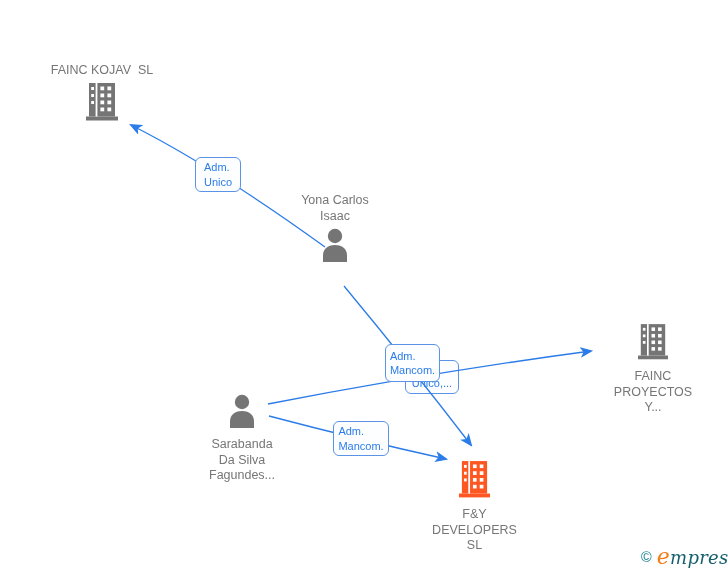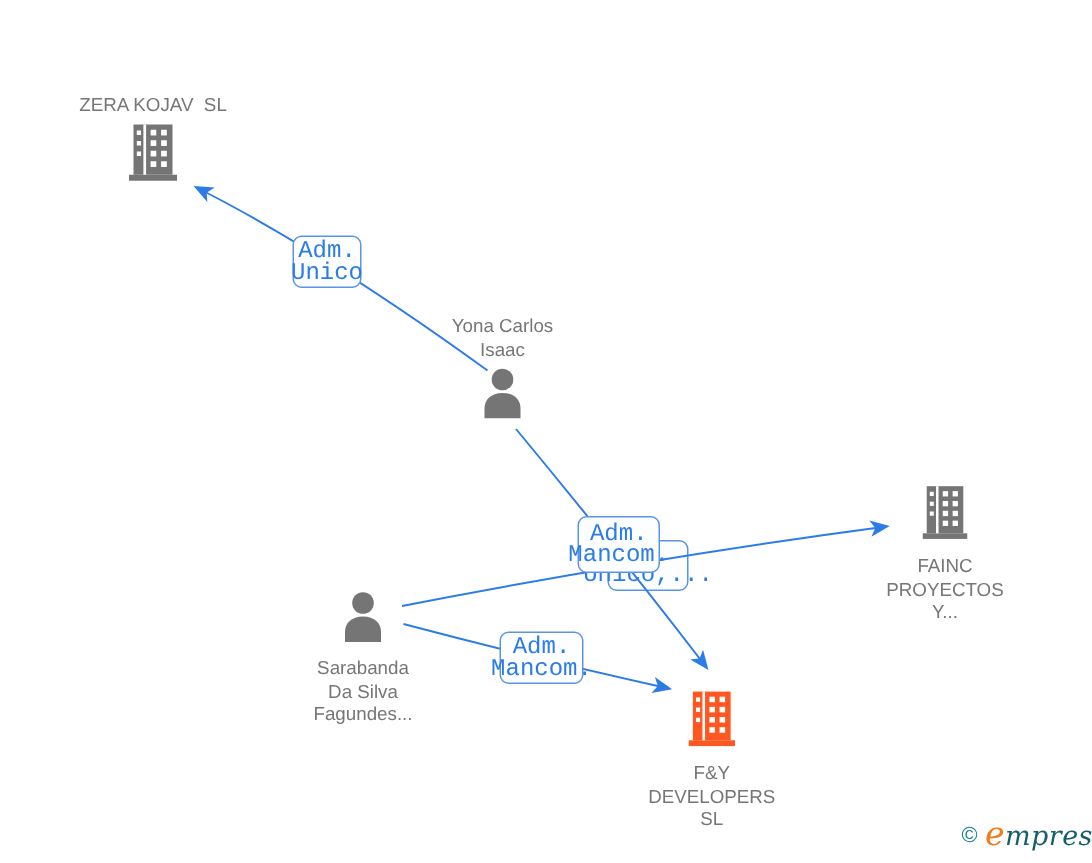--- a/index.html
+++ b/index.html
@@ -36,28 +36,27 @@
   .nlabel.below { top: calc(100% + 5px); }
   
   .elabel {
     position: absolute;
     z-index: 3;
     box-sizing: border-box;
     border: 1.5px solid #5b94e6;
     border-radius: 6px;
     background: #fdfeff;
     color: #2b7ce9;
-    font-size: 16px;
+    font-size: 11px;
     line-height: 14.5px;
     display: flex;
     align-items: center;
     justify-content: center;
-    text-align: center;
+    text-align: left;
     white-space: pre-wrap;
-    font-family: Liberation Mono, monospace;
   }
   .elabel.under {
     z-index: 1;            
     align-items: flex-end;
     padding-bottom: 3px;
   }
   .box-a { left: 195px; top: 157px; width: 46px; height: 35px; }
   .box-b { left: 385px; top: 344px; width: 55px; height: 38px; }
   .box-c { left: 405px; top: 360px; width: 54px; height: 34px; }
   .box-d { left: 333px; top: 421px; width: 56px; height: 35px; }
@@ -111,21 +110,21 @@
   <div class="elabel box-a">Adm.
 Unico</div>
 
   <div class="elabel box-b">Adm.
 Mancom.</div>
 
   <div class="elabel box-d">Adm.
 Mancom.</div>
 
   <div class="node" style="left:86px; top:81px;">
-    <div class="nlabel above">ZERA KOJAV  SL</div>
+    <div class="nlabel above">FAINC KOJAV  SL</div>
     <span class="icon">
       <svg width="32" height="40" viewBox="0 0 32 40">
         <g fill="#757575">
           <rect x="0" y="35.5" width="32" height="4"></rect>
           <rect x="3" y="2" width="26" height="33.5"></rect>
         </g>
         <g fill="#ffffff">
           <rect x="9.6" y="2" width="1.8" height="33.5"></rect>
           <rect x="5.2" y="6" width="2.8" height="3"></rect>
           <rect x="5.2" y="13" width="2.8" height="3"></rect>
@@ -136,34 +135,34 @@
           <rect x="21.4" y="12.5" width="3.8" height="3.8"></rect>
           <rect x="14.4" y="19.5" width="3.8" height="3.8"></rect>
           <rect x="21.4" y="19.5" width="3.8" height="3.8"></rect>
           <rect x="14.4" y="26.5" width="3.8" height="3.8"></rect>
           <rect x="21.4" y="26.5" width="3.8" height="3.8"></rect>
         </g>
       </svg>
     </span>
   </div>
 
-  <div class="node" style="left:317px; top:244px;">
+  <div class="node" style="left:317px; top:227px;">
     <div class="nlabel above">Yona Carlos
 Isaac</div>
     <span class="icon">
       <svg width="36" height="35" viewBox="0 0 36 35">
         <g fill="#757575">
           <circle cx="18" cy="9" r="7.2"></circle>
           <path d="M18 18 c-7.8 0 -12 4.6 -12 10.2 V35 h24 v-6.8 C30 22.6 25.8 18 18 18 Z"></path>
         </g>
       </svg>
     </span>
   </div>
 
-  <div class="node" style="left:615px; top:322px;">
+  <div class="node" style="left:638px; top:322px;">
     <div class="nlabel below">FAINC
 PROYECTOS
 Y...</div>
     <span class="icon">
       <svg width="30" height="38" viewBox="0 0 32 40">
         <g fill="#757575">
           <rect x="0" y="35.5" width="32" height="4"></rect>
           <rect x="3" y="2" width="26" height="33.5"></rect>
         </g>
         <g fill="#ffffff">

